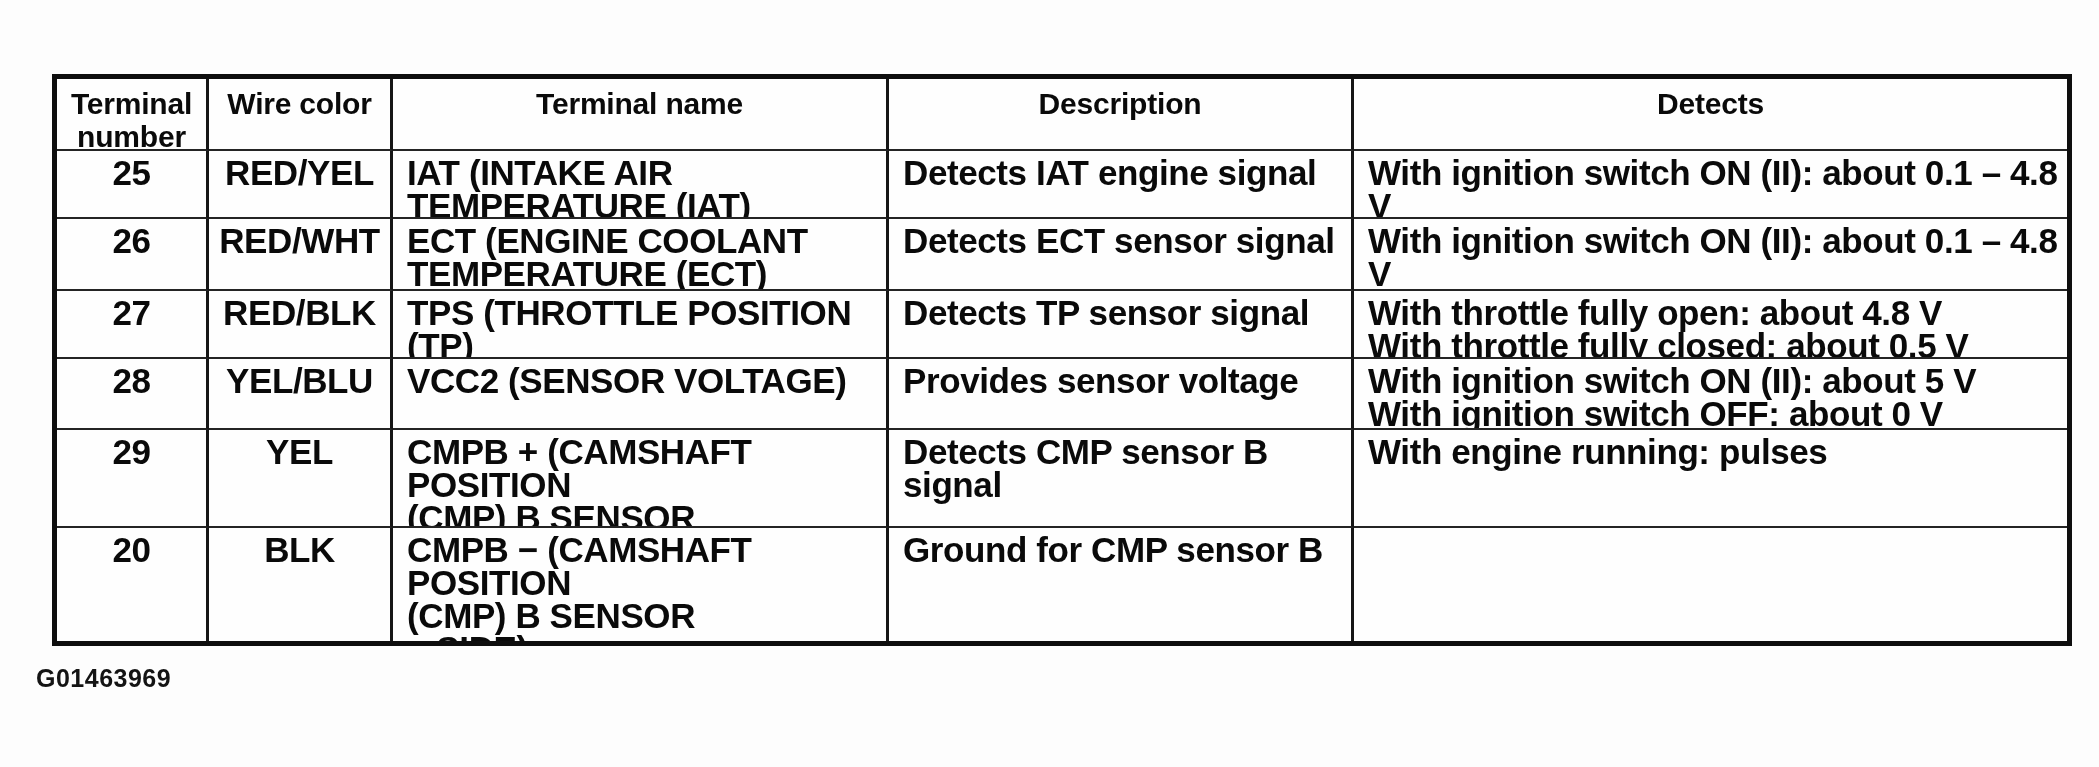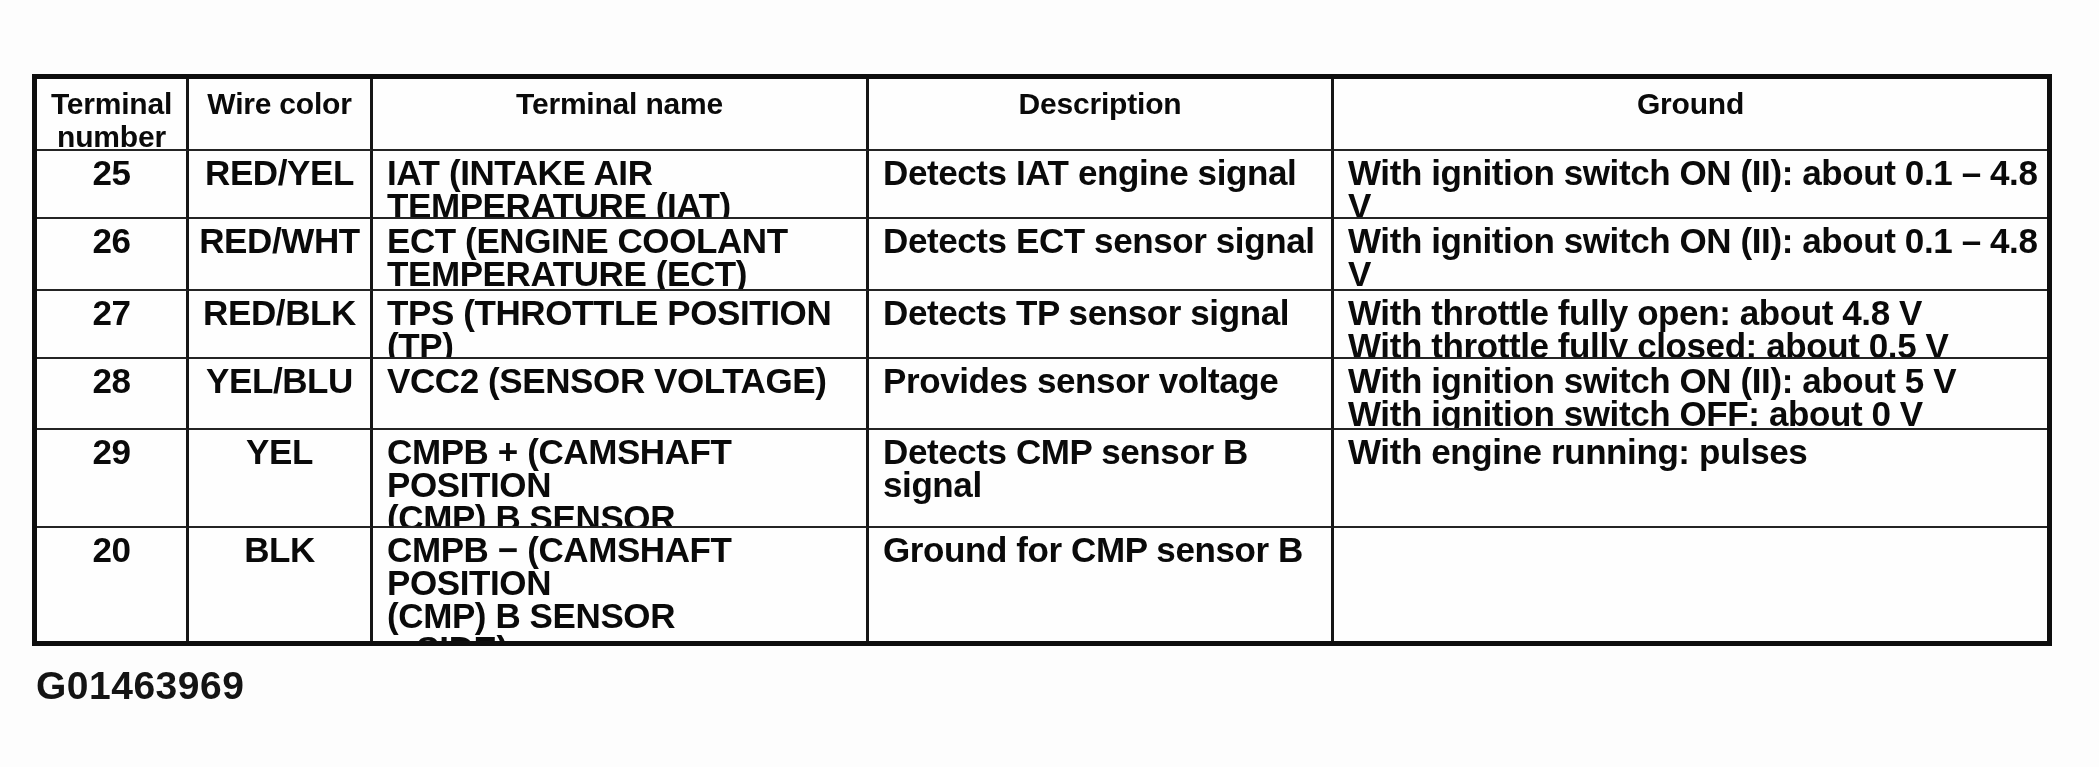--- a/index.html
+++ b/index.html
@@ -11,21 +11,21 @@
     position: relative;
     width: 2099px;
     height: 767px;
     background: #fdfdfd;
     font-family: "Liberation Sans", sans-serif;
     color: #0a0a0a;
     overflow: hidden;
   }
   .spec-table {
     position: absolute;
-    left: 32px;
+    left: 52px;
     top: 74px;
     display: grid;
     grid-template-columns: 152px 184px 496px 465px 713px;
     grid-template-rows: 72px 68px 72px 68px 71px 98px 113px;
     border: 5px solid #0e0e0e;
     background: #fefefe;
   }
   .row { display: contents; }
   .cell {
     box-sizing: border-box;
@@ -50,40 +50,40 @@
   .cell.header {
     text-align: center;
     padding-top: 8px;
     letter-spacing: -0.2px;
     font-size: 30px;
   }
   .caption {
     position: absolute;
     left: 36px;
     top: 664px;
-    font-size: 39px;
+    font-size: 25px;
     font-weight: bold;
     letter-spacing: 0.5px;
     color: #141414;
   }
 </style>
 </head>
 <body>
 
 <div class="page">
 
   <div class="spec-table">
 
     <div class="row">
       <div class="cell header center">Terminal
 number</div>
       <div class="cell header center">Wire color</div>
       <div class="cell header center">Terminal name</div>
       <div class="cell header center">Description</div>
-      <div class="cell header center last-col">Ground</div>
+      <div class="cell header center last-col">Detects</div>
     </div>
 
     <div class="row">
       <div class="cell center">25</div>
       <div class="cell center">RED/YEL</div>
       <div class="cell">IAT (INTAKE AIR
 TEMPERATURE (IAT) VOLTAGE)</div>
       <div class="cell">Detects IAT engine signal</div>
       <div class="cell last-col">With ignition switch ON (II): about 0.1 – 4.8 V
 (depending on intake air temperature)</div>

